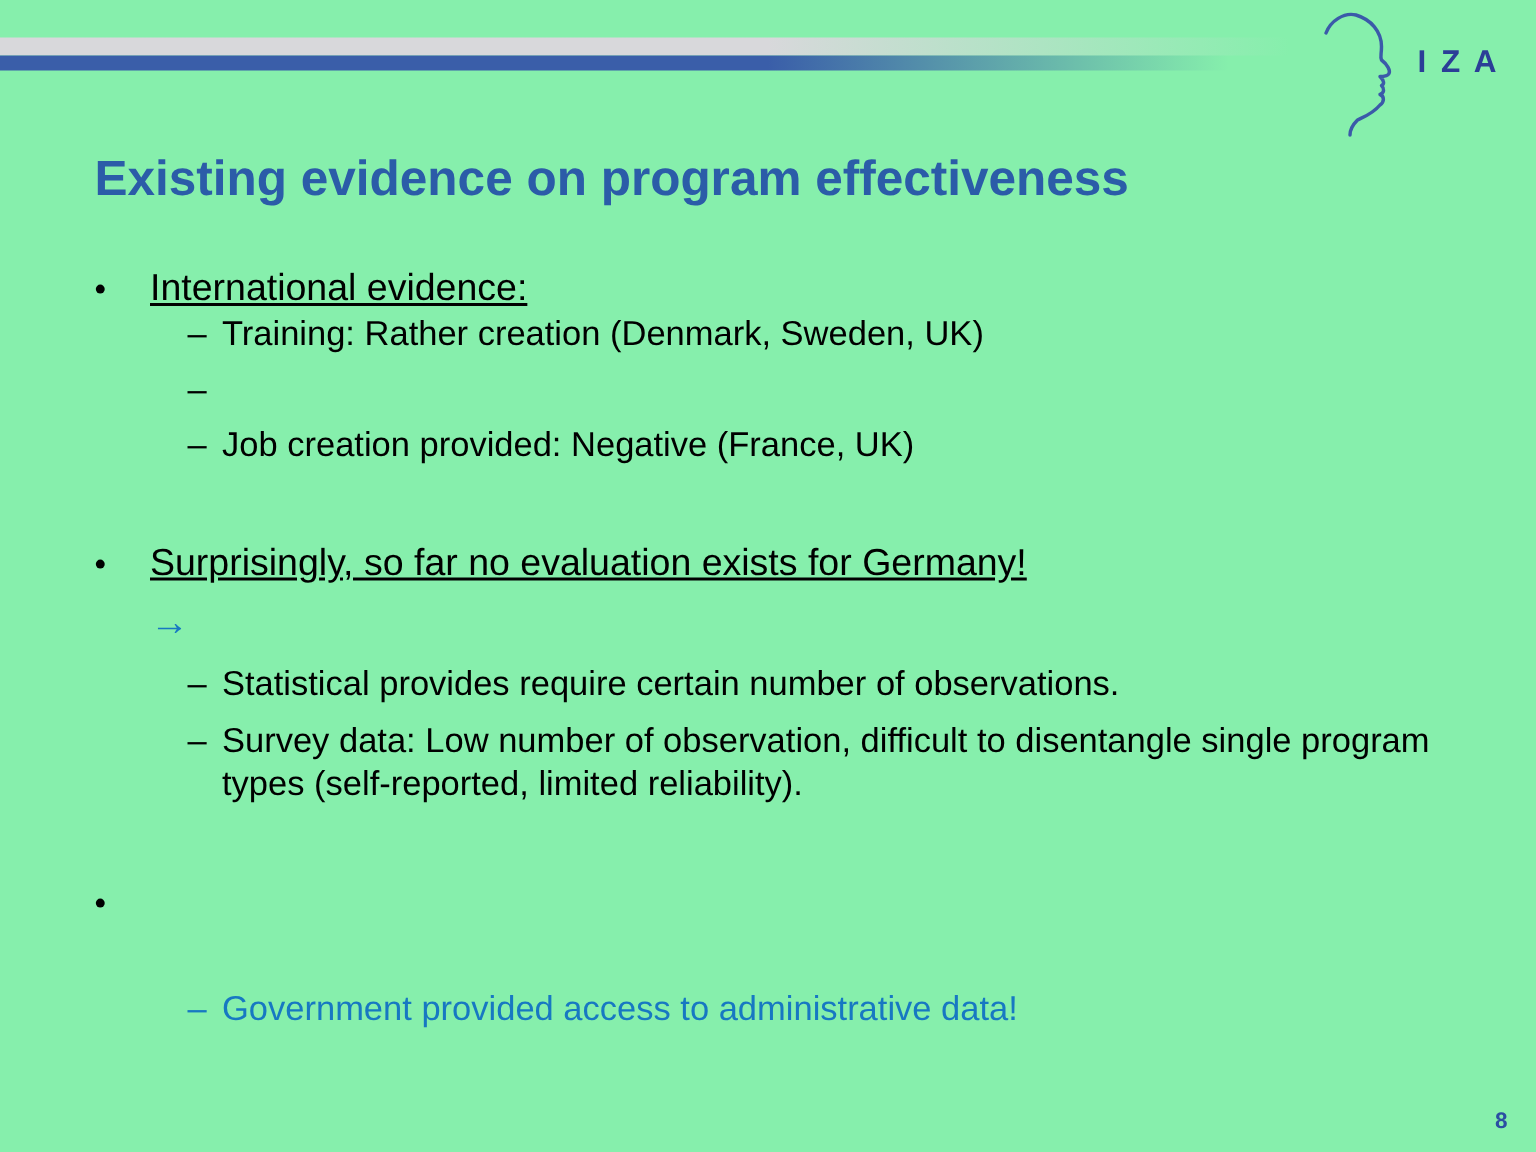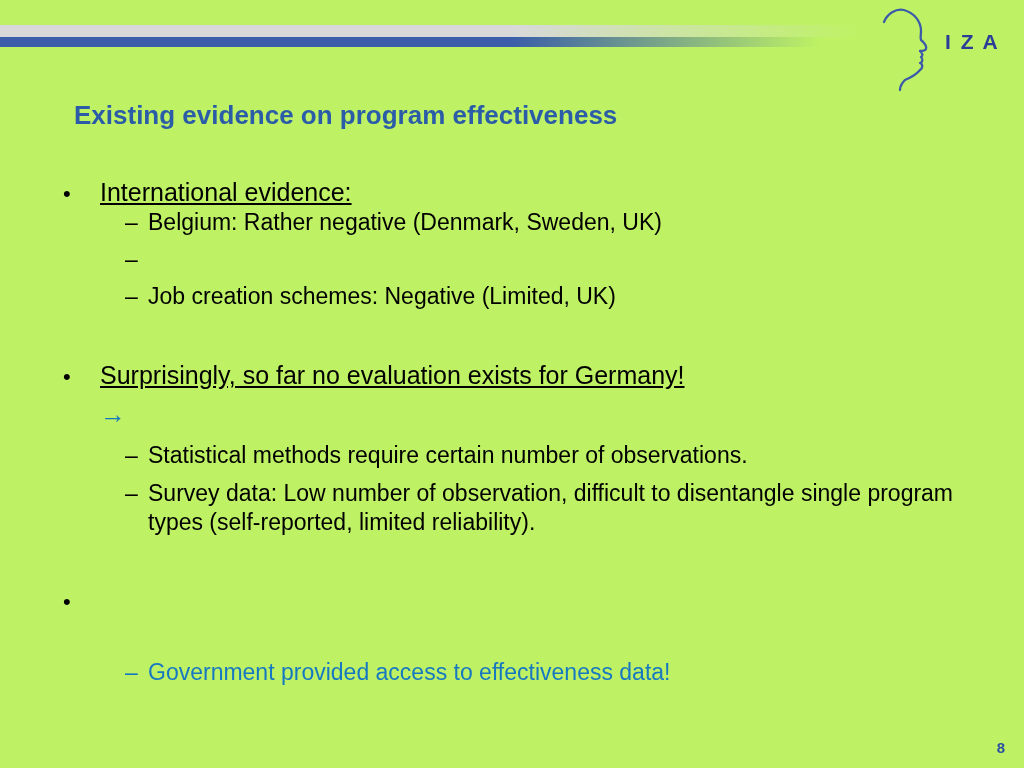--- a/index.html
+++ b/index.html
@@ -9,21 +9,21 @@
     --bar-gray:#D8D8DB;
     --logo-outline-blue:#3B5AA9;
     --logo-text-navy:#2B3E97;
     --body-text:#000000;
     --page-number-blue:#2B4EA2;
   }
   html,body{margin:0;padding:0;background:#ffffff;}
   .slide{
     position:relative;
     width:1024px;height:768px;
-    background:#bef264;
+    background:#86efac;
     overflow:hidden;
     font-family:"Liberation Sans", sans-serif;
   }
   
   .bar-gray{
     position:absolute;left:0;top:25px;width:100%;height:12px;
     background:linear-gradient(to right,
       var(--bar-gray) 0%, var(--bar-gray) 50%, rgba(216,216,219,0) 84%);
   }
   .bar-blue{
@@ -34,23 +34,23 @@
   
   .logo{position:absolute;left:868px;top:6px;width:150px;height:86px;}
   .logo svg{position:absolute;left:0;top:0;}
   .logo-text{
     position:absolute;left:77px;top:24px;
     color:var(--logo-text-navy);
     font-weight:bold;font-size:21px;letter-spacing:2px;white-space:nowrap;
   }
   
   .title{
-    position:absolute;left:74px;top:100px;
+    position:absolute;left:63px;top:100px;
     color:var(--title-blue);
-    font-size:26px;font-weight:bold;white-space:nowrap;
+    font-size:33px;font-weight:bold;white-space:nowrap;
   }
   
   .row{position:absolute;left:0;display:flex;align-items:baseline;color:var(--body-text);}
   .row .marker{flex:0 0 auto;}
   .row .text{flex:0 1 auto;}
   .l1{padding-left:63px;font-size:25px;line-height:29px;}
   .l1 .marker{width:37px;font-size:22px;}
   .l1 .text{max-width:872px;text-decoration:underline;}
   .l2{padding-left:125px;font-size:23px;line-height:29px;}
   .l2 .marker{width:23px;}
@@ -92,55 +92,55 @@
 
   <div class="title">Existing evidence on program effectiveness</div>
 
   <div class="row l1" style="top:178px">
     <span class="marker">•</span>
     <span class="text">International evidence:</span>
   </div>
 
   <div class="row l2" style="top:208px">
     <span class="marker">–</span>
-    <span class="text">Belgium: Rather negative (Denmark, Sweden, UK)</span>
+    <span class="text">Training: Rather creation (Denmark, Sweden, UK)</span>
   </div>
 
   <div class="row l2" style="top:245px">
     <span class="marker">–</span>
   </div>
 
   <div class="row l2" style="top:282px">
     <span class="marker">–</span>
-    <span class="text">Job creation schemes: Negative (Limited, UK)</span>
+    <span class="text">Job creation provided: Negative (France, UK)</span>
   </div>
 
   <div class="row l1" style="top:361px">
     <span class="marker">•</span>
     <span class="text">Surprisingly, so far no evaluation exists for Germany!</span>
   </div>
 
   <div class="row arrow-row accent" style="top:400px">
     <span class="marker">→</span>
   </div>
 
   <div class="row l2" style="top:441px">
     <span class="marker">–</span>
-    <span class="text">Statistical methods require certain number of observations.</span>
+    <span class="text">Statistical provides require certain number of observations.</span>
   </div>
 
   <div class="row l2" style="top:479px">
     <span class="marker">–</span>
     <span class="text">Survey data: Low number of observation, difficult to disentangle single program types (self-reported, limited reliability).</span>
   </div>
 
   <div class="row l1" style="top:587px">
     <span class="marker">•</span>
   </div>
 
   <div class="row l2 accent" style="top:658px">
     <span class="marker">–</span>
-    <span class="text">Government provided access to effectiveness data!</span>
+    <span class="text">Government provided access to administrative data!</span>
   </div>
 
   <div class="page-number">8</div>
 
 </div>
 
 </body></html>

